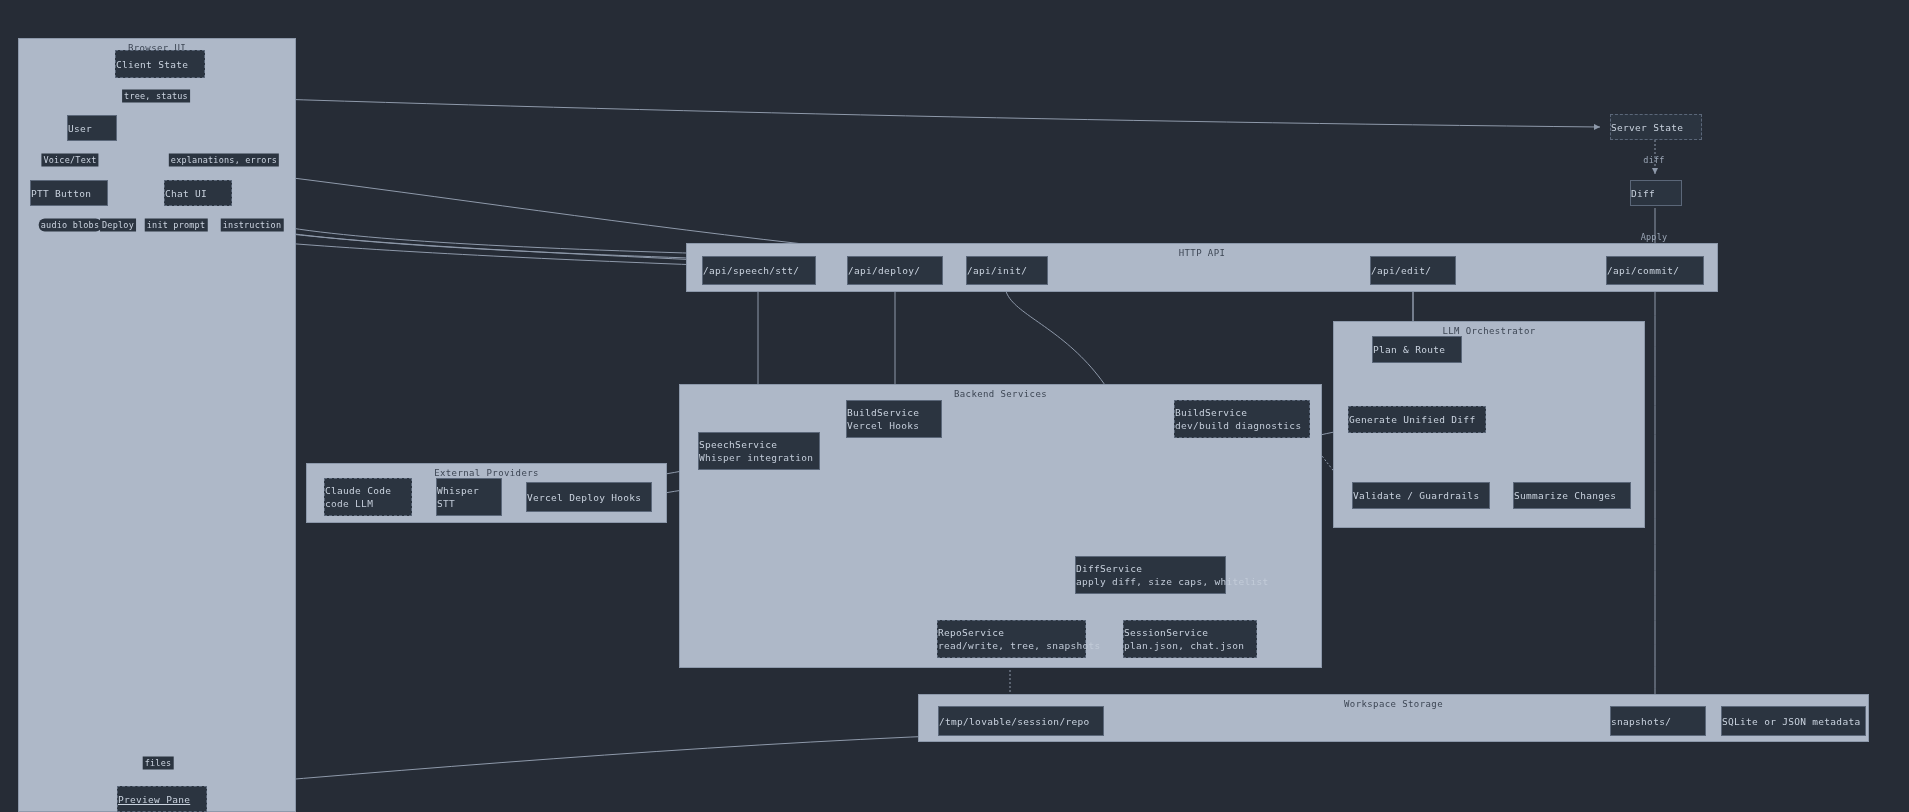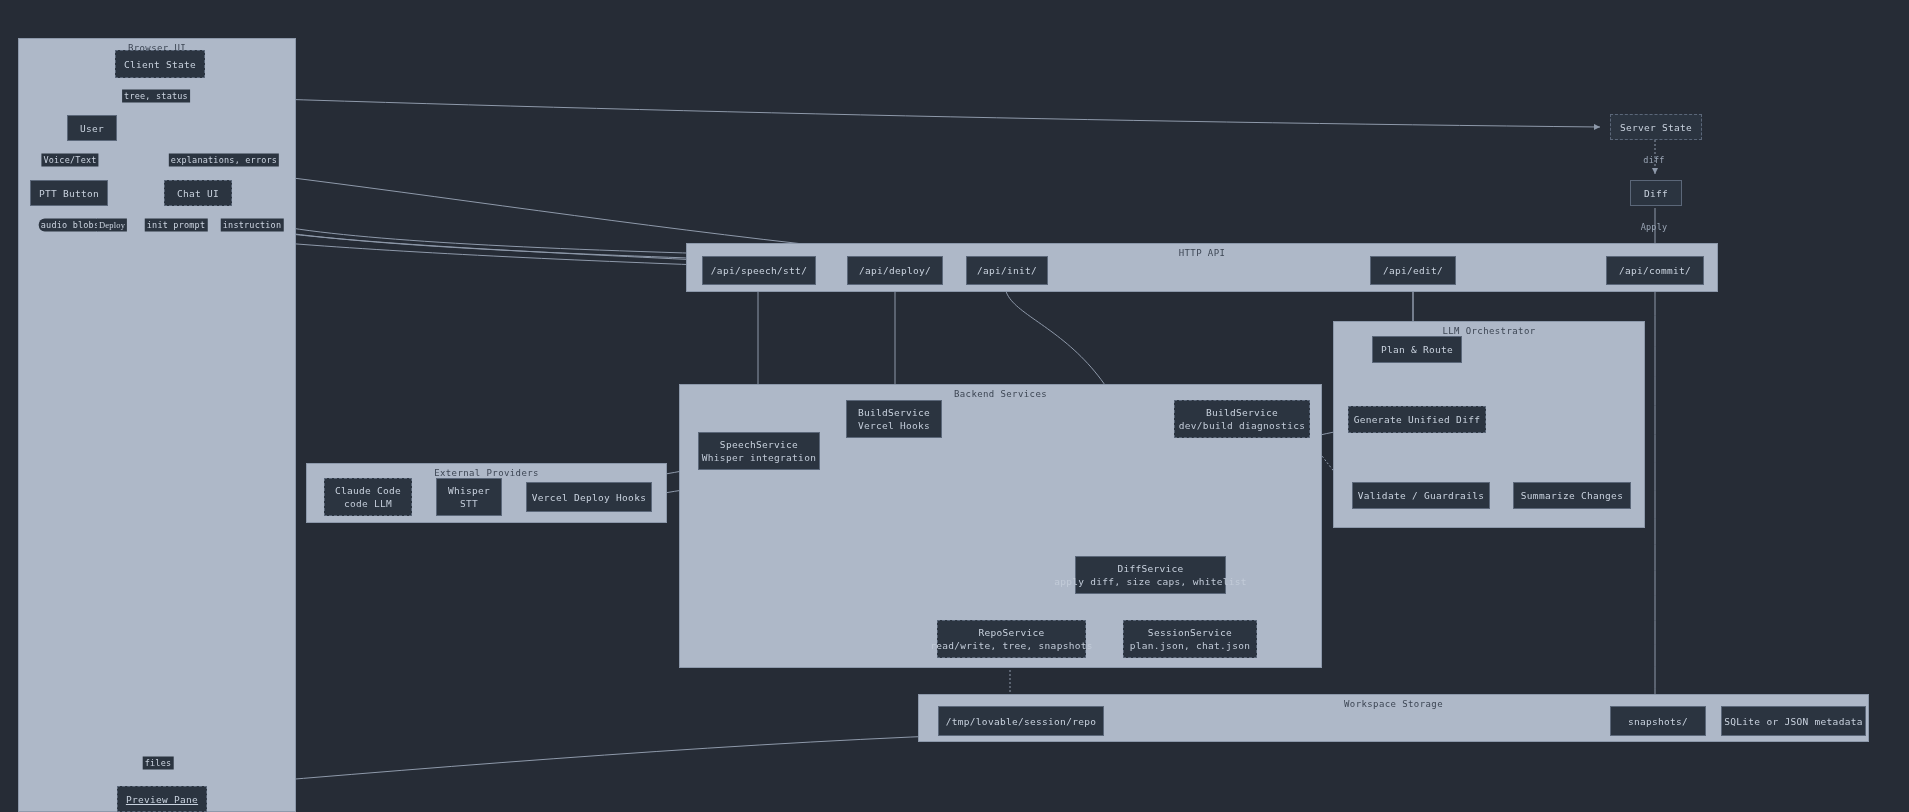--- a/index.html
+++ b/index.html
@@ -48,21 +48,21 @@
     white-space: nowrap;
   }
   
   .node {
     position: absolute;
     background: #2b3440;
     border: 1px solid #5b6779;
     box-sizing: border-box;
     display: flex;
     flex-direction: column;
-    align-items: center;
+    align-items: flex-start;
     justify-content: center;
     color: #c9d2de;
     font-size: 9.5px;
     line-height: 13px;
     letter-spacing: .3px;
     text-align: center;
     white-space: nowrap;
   }
   .node.dashed { border-style: dashed; }
   .node .l2 { color: #c2cbd8; }
@@ -287,25 +287,25 @@
   </div>
 
   <div class="elabel" style="left:156px; top:96px;">tree, status</div>
 
   <div class="elabel" style="left:70px; top:160px;">Voice/Text</div>
 
   <div class="elabel" style="left:224px; top:160px;">explanations, errors</div>
 
   <div class="elabel" style="left:70px; top:225px;border-radius:6px;">audio blobs</div>
 
-  <div class="elabel" style="left:112px; top:225px;font-family:Liberation Serif, serif;">Deploy</div>
+  <div class="elabel" style="left:118px; top:225px;">Deploy</div>
 
   <div class="elabel" style="left:176px; top:225px;">init prompt</div>
 
   <div class="elabel" style="left:252px; top:225px;">instruction</div>
 
   <div class="elabel" style="left:158px; top:763px;">files</div>
 
   <div class="elabel plain" style="left:1654px; top:160px;">diff</div>
 
-  <div class="elabel plain" style="left:1654px; top:227px;">Apply</div>
+  <div class="elabel plain" style="left:1654px; top:237px;">Apply</div>
 
 </div>
 
 </body></html>

